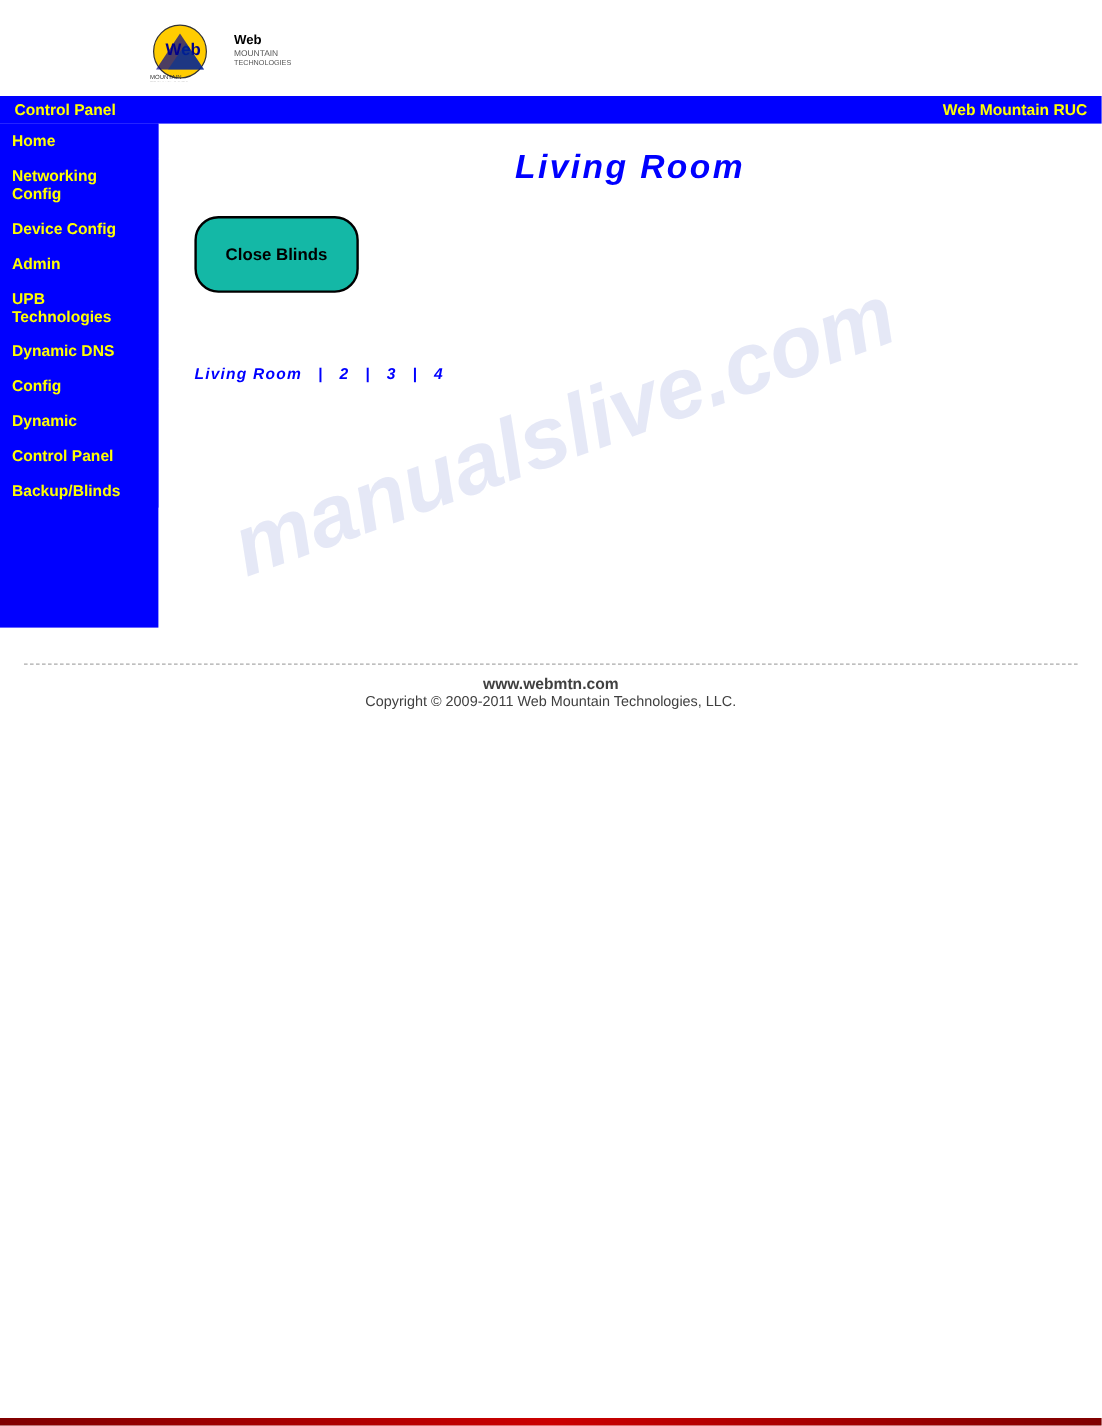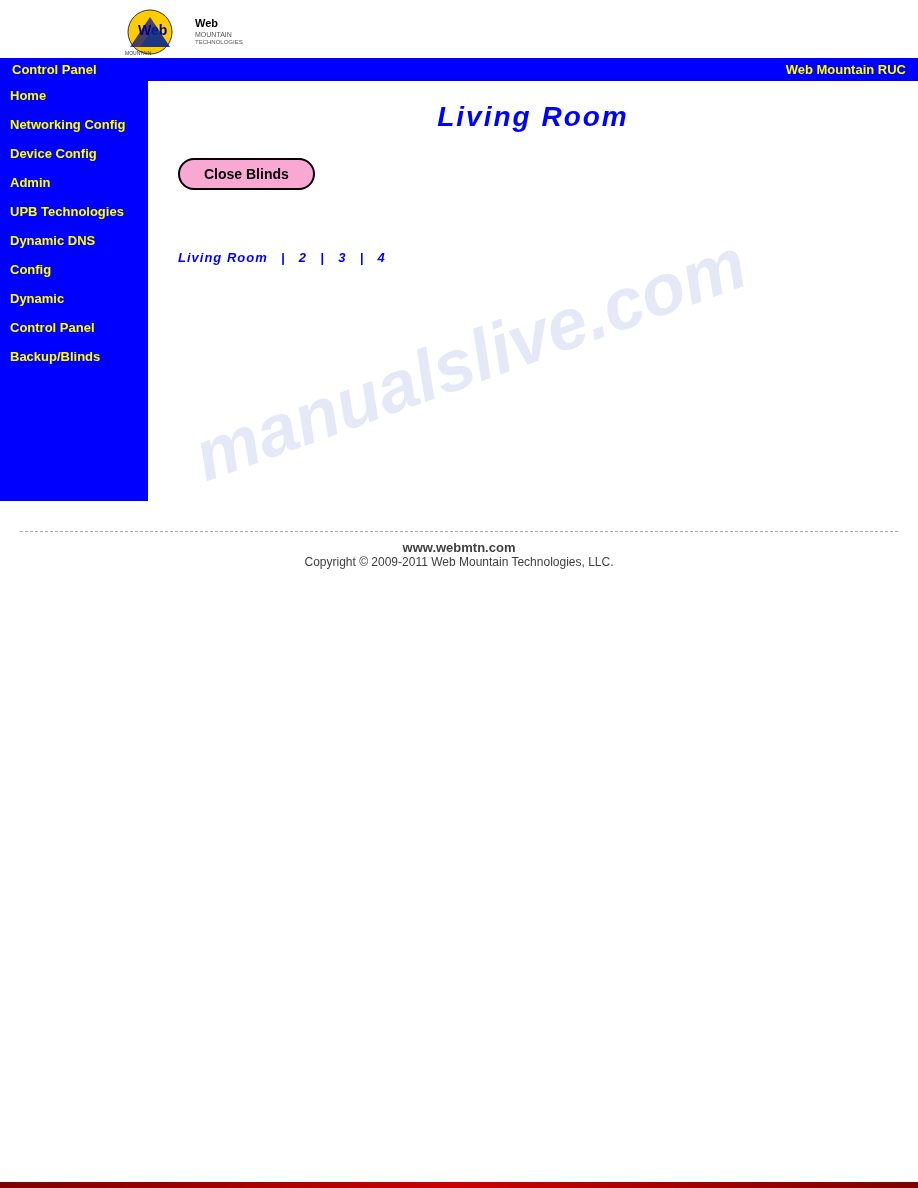--- a/index.html
+++ b/index.html
@@ -7,21 +7,21 @@
       font-family: Arial, sans-serif;
       background: #fff;
       width: 918px;
       min-height: 1188px;
     }
 
     
     #logo-area {
       padding: 10px 20px 5px 120px;
       background: #fff;
-      height: 58px;
+      height: 80px;
       display: flex;
       align-items: center;
     }
 
     .logo-box {
       display: flex;
       align-items: center;
     }
 
     
@@ -38,21 +38,21 @@
 
     
     #main-layout {
       display: flex;
       align-items: flex-start;
     }
 
     
     #sidebar {
       background: #00f;
-      width: 148px;
+      width: 132px;
       min-height: 420px;
       flex-shrink: 0;
     }
 
     .sidebar-item {
       display: block;
       color: #ff0;
       font-weight: bold;
       font-size: 13px;
       padding: 7px 10px;
@@ -74,25 +74,25 @@
       font-size: 28px;
       font-weight: bold;
       font-style: italic;
       margin-bottom: 25px;
       letter-spacing: 2px;
     }
 
     
     .action-button {
       display: inline-block;
-      background: #f9a8d4;
+      background: #14b8a6;
       color: #000;
       border: 2px solid #000;
       border-radius: 20px;
-      padding: 6px 24px;
+      padding: 22px 24px;
       font-size: 14px;
       font-weight: bold;
       cursor: pointer;
       margin-bottom: 20px;
     }
 
     
     #pagination {
       color: #00f;
       font-size: 13px;

